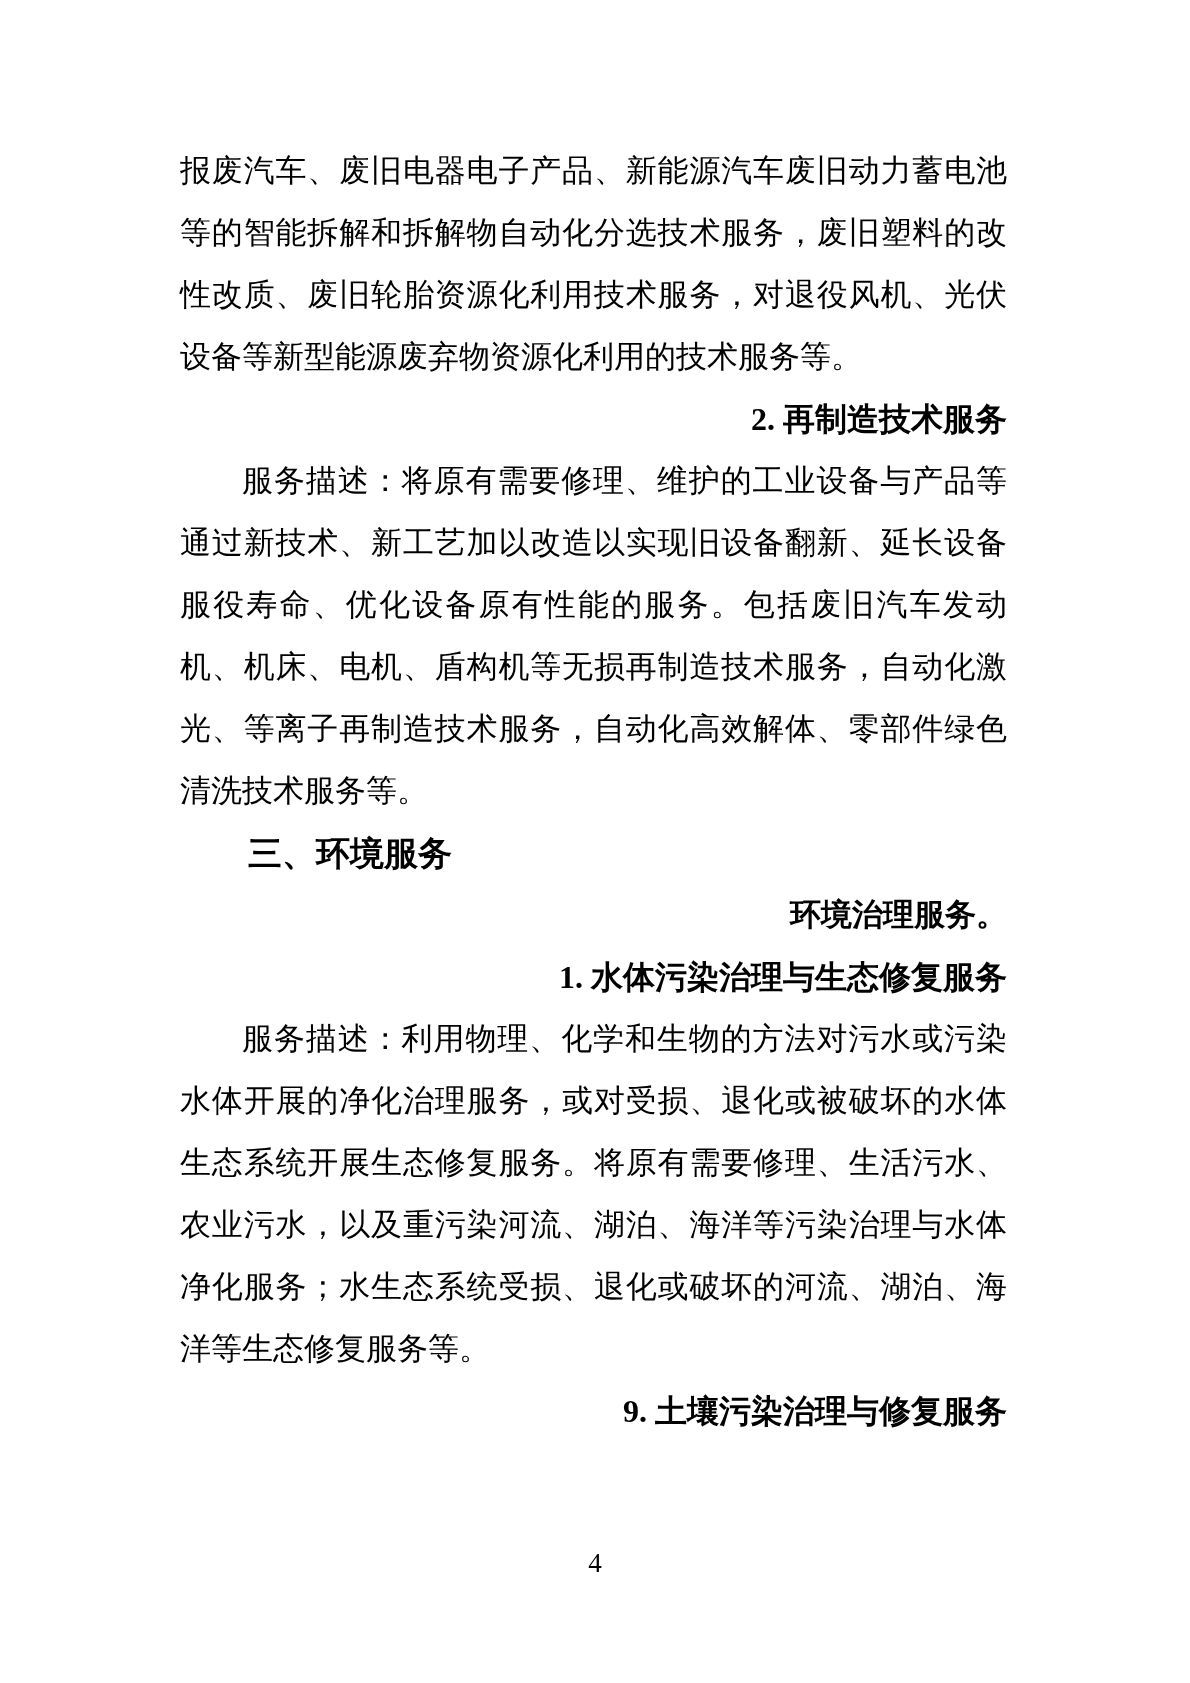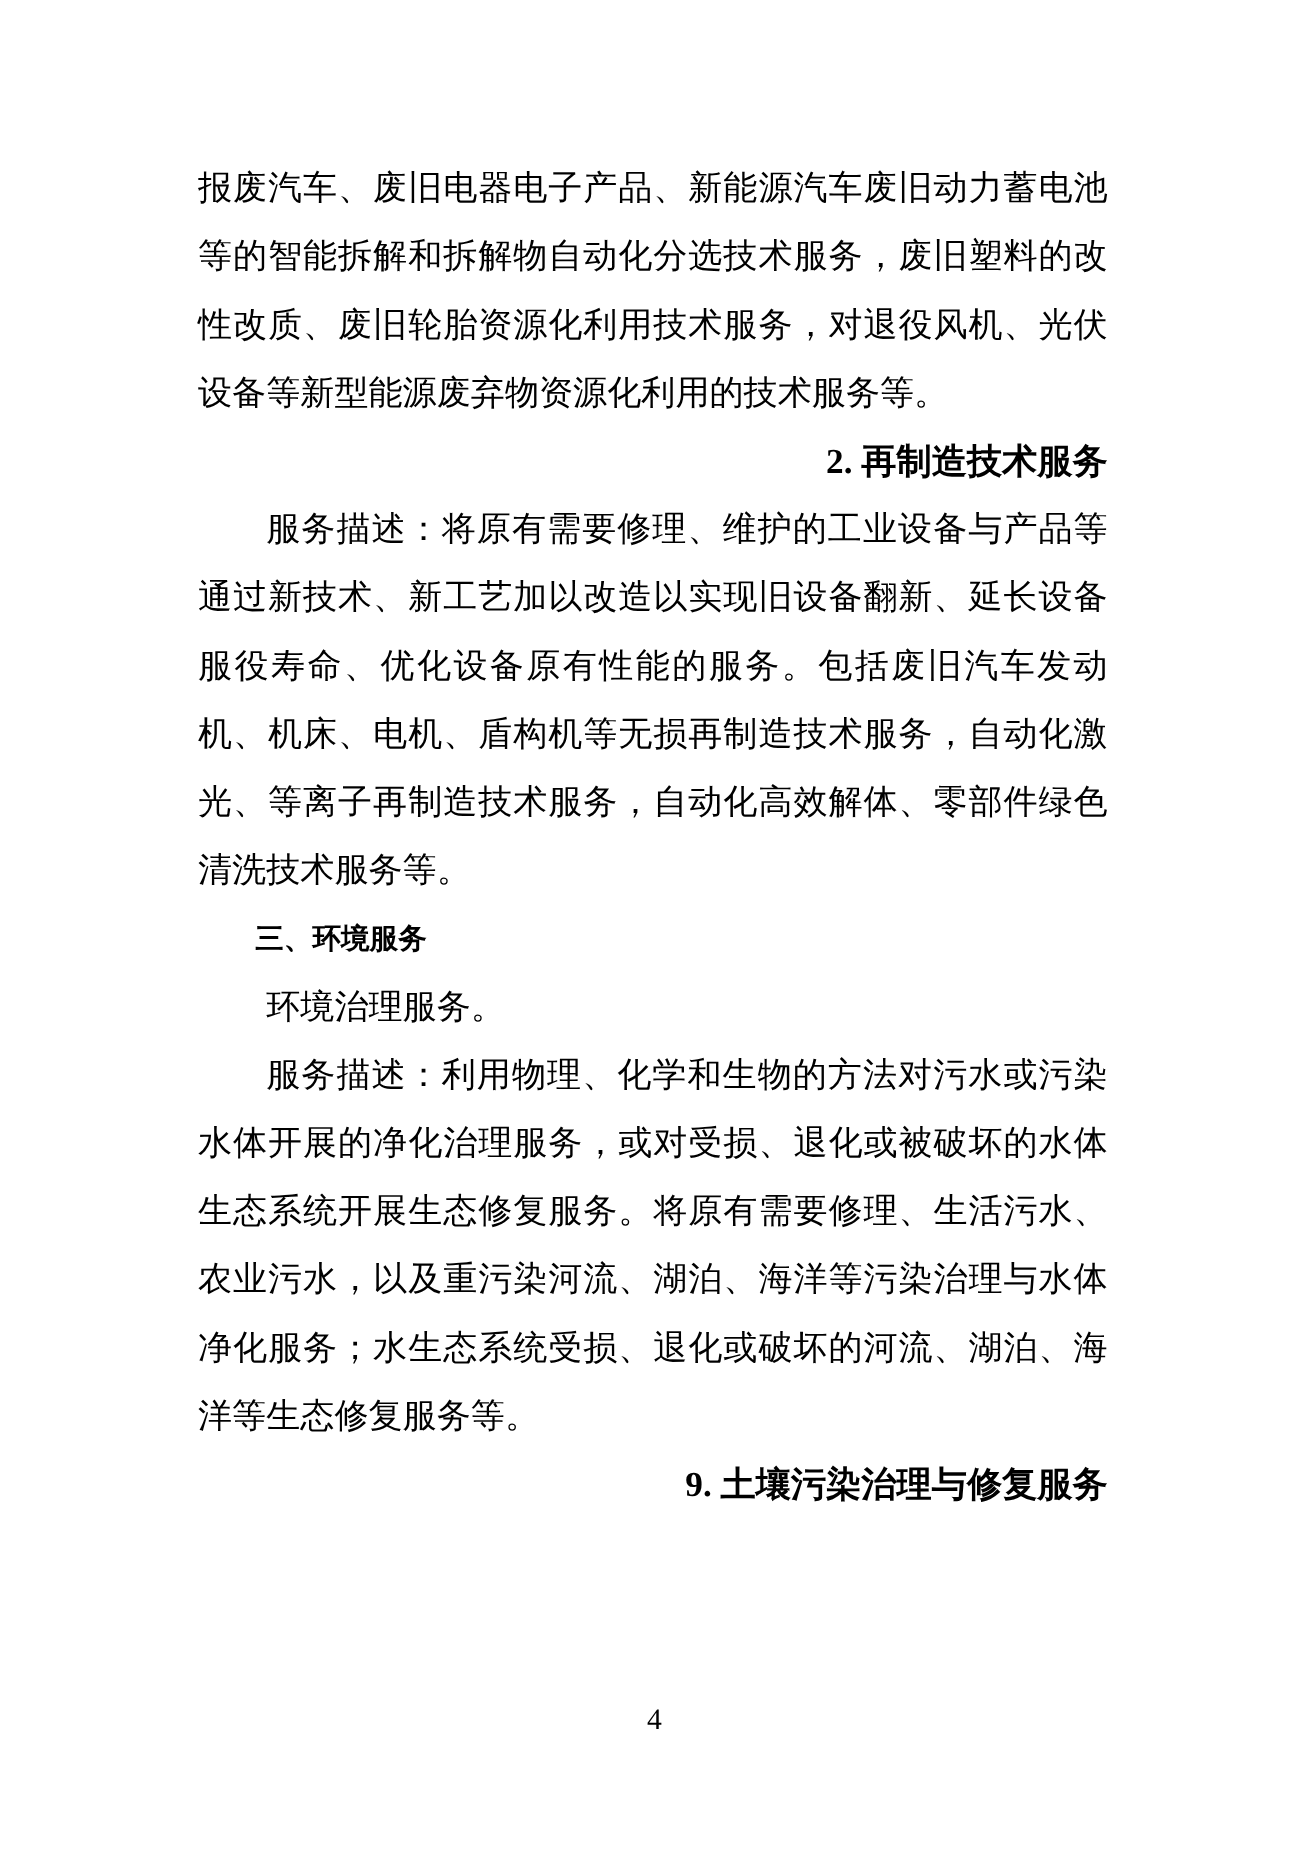--- a/index.html
+++ b/index.html
@@ -40,27 +40,27 @@
   .heading-numbered {
     text-indent: 2em;
     font-weight: bold;
     font-size: 32px;
     text-align: right;
   }
   .heading-section {
     text-indent: 2em;
     font-weight: bold;
     font-family: "Liberation Sans", "DejaVu Sans", sans-serif;
-    font-size: 26px;
+    font-size: 34px;
     text-align: left;
   }
   .para-bold {
     text-indent: 2em;
-    font-weight: normal;
-    text-align: left;
+    font-weight: bold;
+    text-align: right;
   }
   .footer {
     position: absolute;
     left: 0;
     top: 1548px;
     width: 100%;
     text-align: center;
     font-family: "Liberation Serif", "DejaVu Serif", serif;
     font-size: 27px;
     color: #000000;
@@ -69,19 +69,20 @@
 </head>
 <body>
 
 <div class="page">
   <div class="content">
     <div class="para para-continuation">报废汽车、废旧电器电子产品、新能源汽车废旧动力蓄电池等的智能拆解和拆解物自动化分选技术服务，废旧塑料的改性改质、废旧轮胎资源化利用技术服务，对退役风机、光伏设备等新型能源废弃物资源化利用的技术服务等。</div>
     <div class="heading-numbered">2. 再制造技术服务</div>
     <div class="para">服务描述：将原有需要修理、维护的工业设备与产品等通过新技术、新工艺加以改造以实现旧设备翻新、延长设备服役寿命、优化设备原有性能的服务。包括废旧汽车发动机、机床、电机、盾构机等无损再制造技术服务，自动化激光、等离子再制造技术服务，自动化高效解体、零部件绿色清洗技术服务等。</div>
     <div class="heading-section">三、环境服务</div>
     <div class="para-bold">环境治理服务。</div>
+    <div class="heading-numbered">1. 水体污染治理与生态修复服务</div>
     <div class="para">服务描述：利用物理、化学和生物的方法对污水或污染水体开展的净化治理服务，或对受损、退化或被破坏的水体生态系统开展生态修复服务。将原有需要修理、生活污水、农业污水，以及重污染河流、湖泊、海洋等污染治理与水体净化服务；水生态系统受损、退化或破坏的河流、湖泊、海洋等生态修复服务等。</div>
     <div class="heading-numbered">9. 土壤污染治理与修复服务</div>
   </div>
   <div class="footer">
     <span>4</span>
   </div>
 </div>
 
 </body></html>

